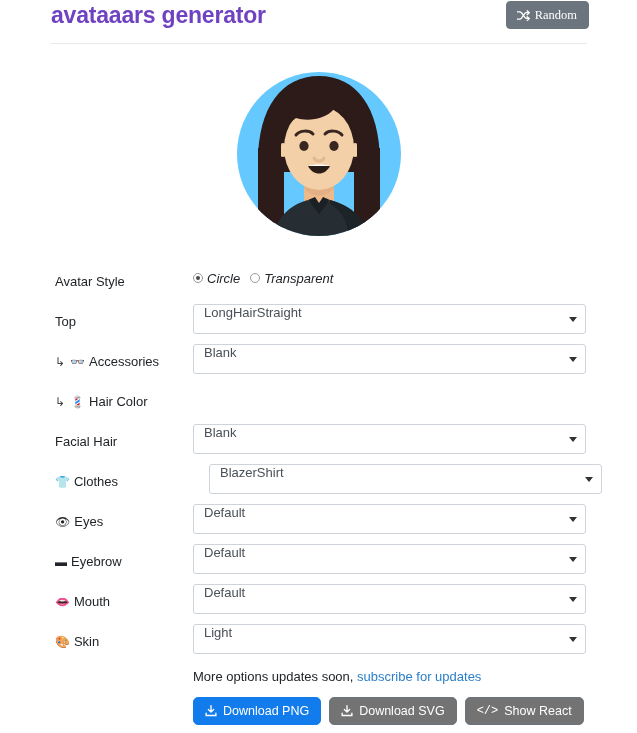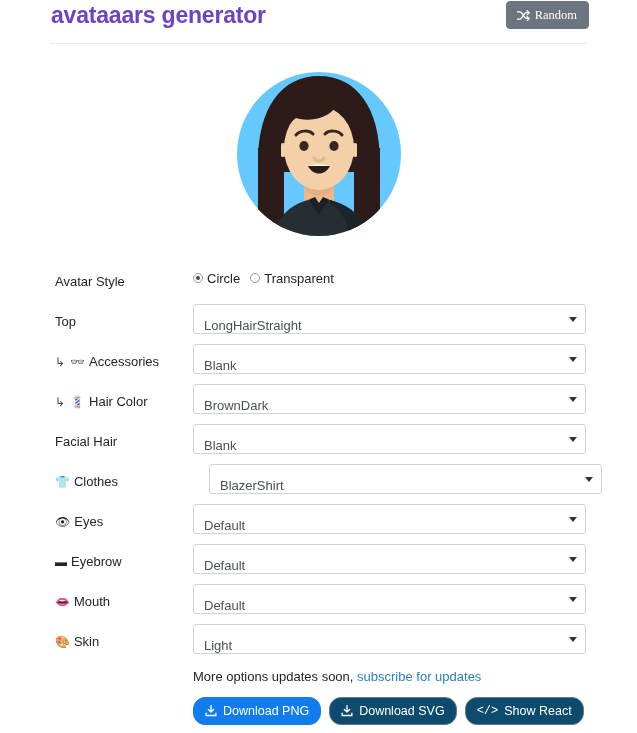--- a/index.html
+++ b/index.html
@@ -115,21 +115,21 @@
   .sel {
     width: 393px;
     height: 30px;
     background: #fff;
     border: 1px solid #ced4da;
     border-radius: 3px;
     font-size: 13px;
     color: #495057;
     padding: 0 22px 0 10px;
     display: flex;
-    align-items: flex-end;
+    align-items: flex-start;
     position: relative;
     cursor: pointer;
     font-family: "Liberation Sans", sans-serif;
   }
   .sel .caret {
     position: absolute;
     right: 8px;
     top: 50%;
     margin-top: -2px;
     width: 0; height: 0;
@@ -137,20 +137,21 @@
     border-right: 4px solid transparent;
     border-top: 5px solid #333;
   }
   .radios {
     display: flex;
     align-items: center;
     gap: 10px;
     font-size: 13px;
     color: #212529;
     height: 20px;
+    font-style: italic;
   }
   .radio-item {
     display: flex;
     align-items: center;
     gap: 4px;
     cursor: pointer;
   }
   .rb {
     width: 10px; height: 10px;
     border-radius: 50%;
@@ -183,34 +184,34 @@
     text-decoration: none;
   }
   .btn-row {
     position: absolute;
     left: 193px;
     top: 697px;
     display: flex;
     gap: 8px;
   }
   .btn {
-    border-radius: 12px;
+    border-radius: 5px;
     font-size: 12.5px;
     padding: 6px 11px;
     cursor: pointer;
     display: flex;
     align-items: center;
     gap: 6px;
     line-height: 14px;
     border: 1px solid transparent;
     font-family: "Liberation Sans", sans-serif;
     white-space: nowrap;
   }
   .btn-primary { background: #137cec; border-color: #137cec; color: #fff; }
-  .btn-secondary { background: #0c4a6e; border-color: #6c757d; color: #fff; }
+  .btn-secondary { background: #737373; border-color: #6c757d; color: #fff; }
   .dl-ico { display: inline-block; width: 12px; height: 12px; }
   .code-ico { font-size: 12px; line-height: 12px; font-family: "Liberation Mono", monospace; }
 </style>
 </head>
 <body>
 
 <div class="page">
 
   <div class="header">
     <div class="app-title">avataaars generator</div>
@@ -324,26 +325,20 @@
         </div>
       </div>
     </div>
 
     <div class="row">
       <div class="lbl">
         <span class="sub-arrow">↳</span>
         <span class="emo">💈</span>
         <span>Hair Color</span>
       </div>
-      <div class="ctrl" style="top:2px;">
-        <div class="sel">
-          <span>BrownDark</span>
-          <span class="caret"></span>
-        </div>
-      </div>
     </div>
 
     <div class="row">
       <div class="lbl">
         <span>Facial Hair</span>
       </div>
       <div class="ctrl" style="top:2px;">
         <div class="sel">
           <span>Blank</span>
           <span class="caret"></span>

